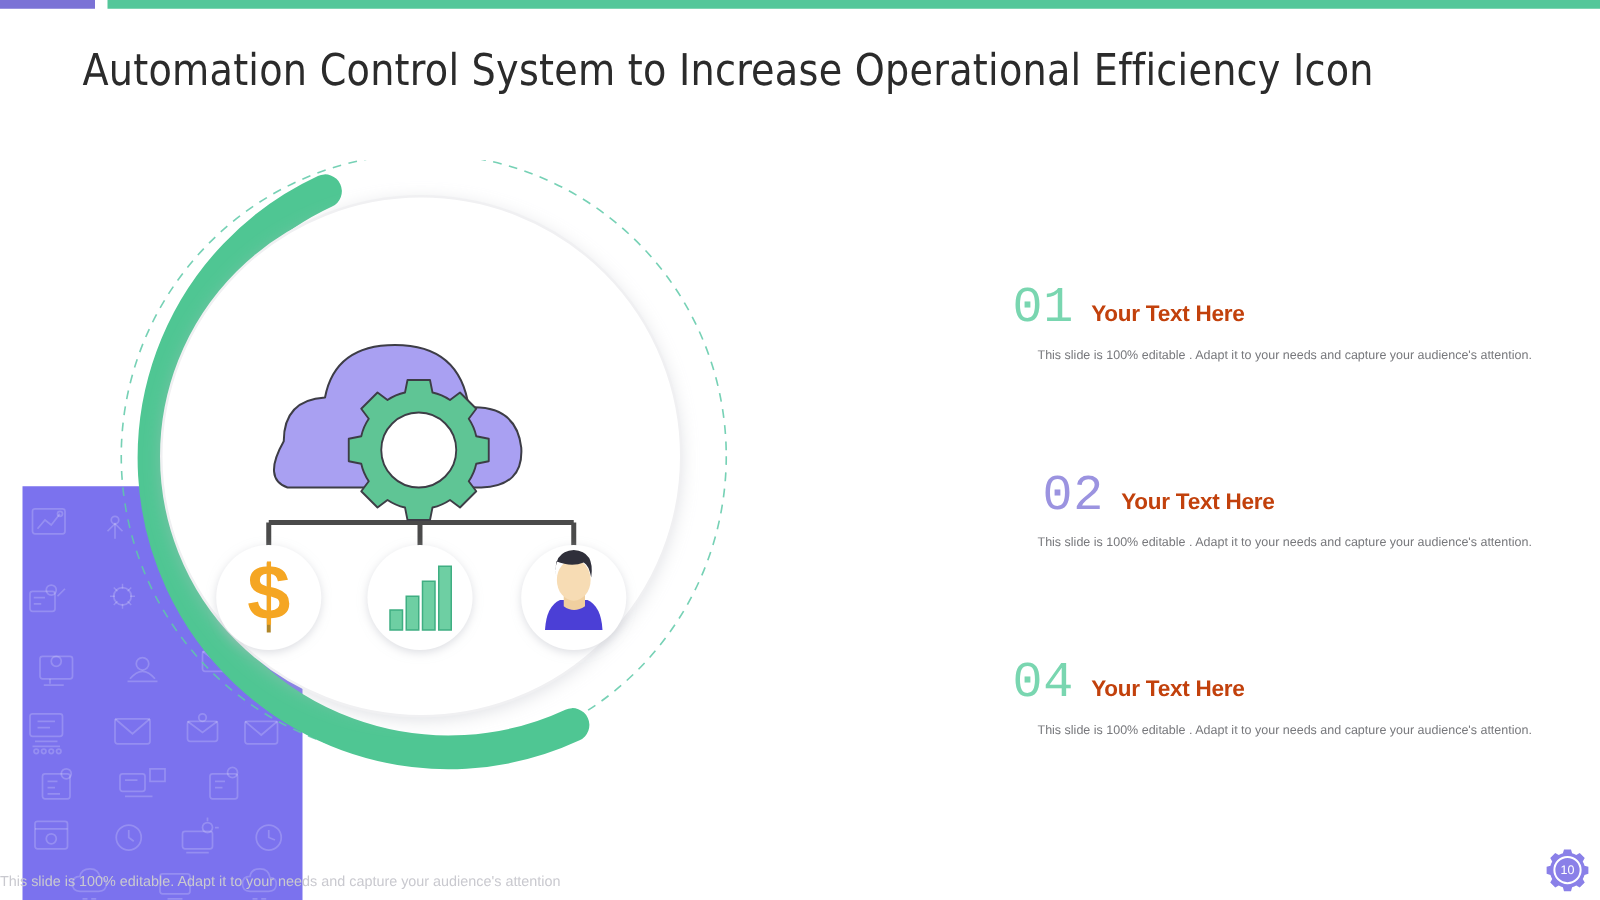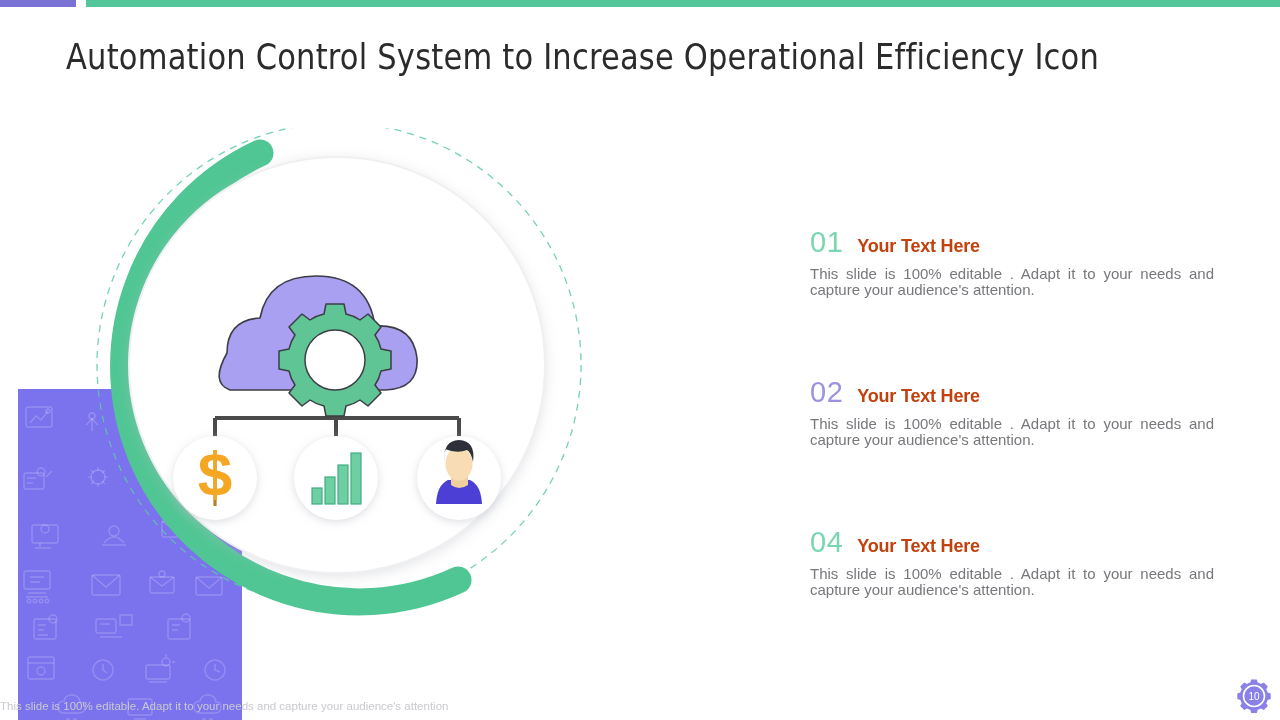--- a/index.html
+++ b/index.html
@@ -78,44 +78,45 @@
   .tb2 { top: 378px; }
   .tb3 { top: 528px; }
 
   .tb-head {
     display: flex;
     align-items: baseline;
     gap: 14px;
     margin-bottom: 9px;
   }
   .tb-num {
-    font-size: 29px;
+    font-size: 40px;
     font-weight: 400;
     line-height: 1;
     letter-spacing: 0.5px;
-    font-family: Liberation Sans, sans-serif;
+    font-family: Liberation Mono, monospace;
   }
   .tb-num.green  { color: #79d6b0; }
-  .tb-num.purple { color: #9b93e0; }
+  .tb-num.purple { color: #9b93e0; margin-left: 24px; }
 
   .tb-title {
     font-size: 18px;
     font-weight: bold;
     color: #c2410c;
     line-height: 1;
     letter-spacing: -0.2px;
   }
 
   .tb-body {
-    font-size: 15px;
+    font-size: 10px;
     line-height: 16px;
     color: #77787c;
     text-align: justify;
     width: 404px;
     font-family: "Liberation Sans", sans-serif;
+    margin-left: 20px;
   }
 
   
   .footer {
     position: absolute;
     left: 0; top: 700px;
     width: 1280px;
     font-size: 11.5px;
     color: #c9c9cf;
   }

